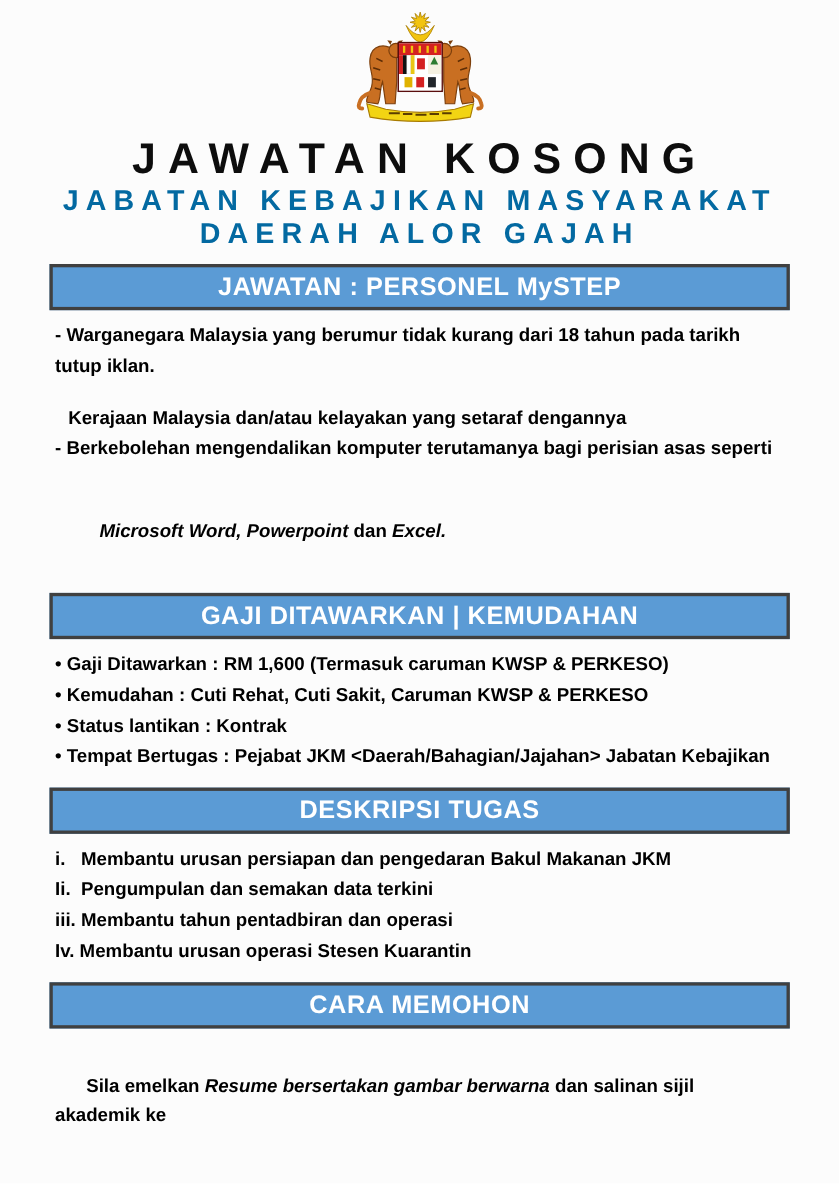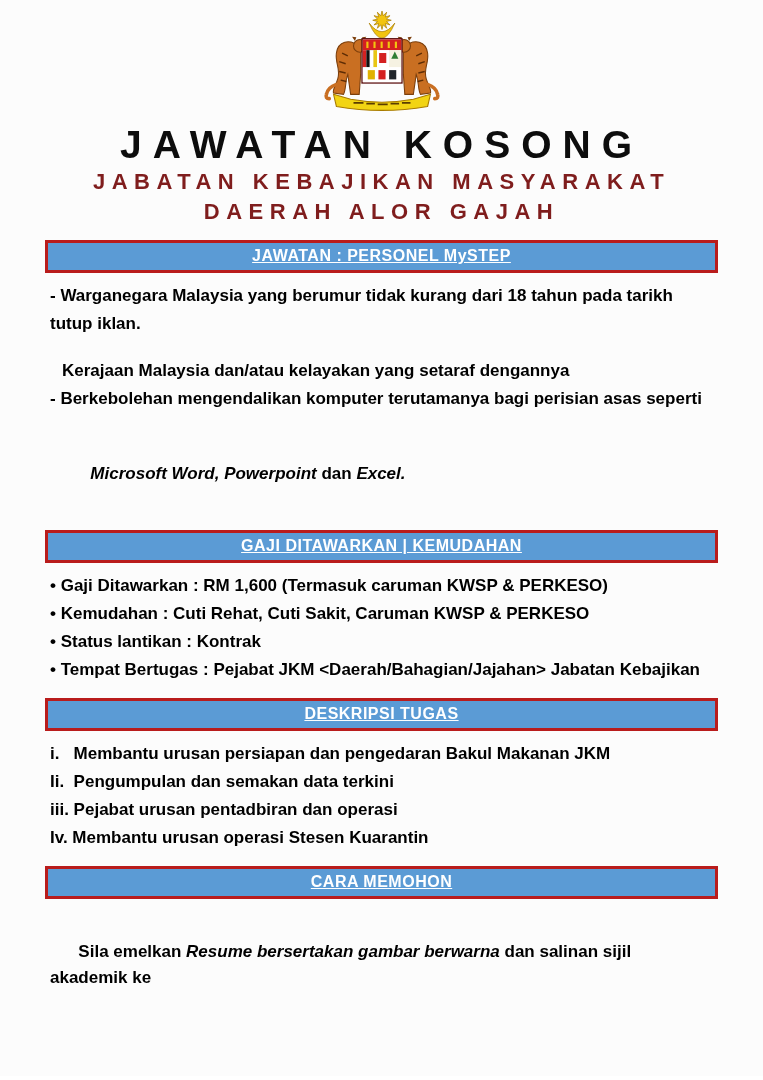--- a/index.html
+++ b/index.html
@@ -18,37 +18,36 @@
     text-align: center;
     font-size: 39px;
     font-weight: bold;
     letter-spacing: 11px;
     color: #0d0d0d;
     line-height: 42px;
   }
   .subtitle {
     margin: 2px 0 0;
     text-align: center;
-    font-size: 22px;
+    font-size: 26px;
     font-weight: bold;
     letter-spacing: 6.5px;
-    color: #7f1d1d;
+    color: #0369a1;
     line-height: 28px;
   }
   .banner {
     margin: 14px 45px 0;
     background: #5b9bd5;
-    border: 3px solid #b91c1c;
+    border: 3px solid #404040;
     color: #ffffff;
     font-weight: bold;
-    font-size: 16px;
+    font-size: 23px;
     letter-spacing: 0.5px;
     text-align: center;
     padding: 4px 0 5px;
-    text-decoration: underline;
   }
   .content { margin: 9px 50px 0; }
   .bline {
     font-size: 17px;
     font-weight: bold;
     line-height: 28px;
     white-space: pre-wrap;
     color: #000000;
   }
   .cont { padding-left: 12px; margin-top: 19px; }
@@ -131,21 +130,21 @@
     <div class="bline">• Gaji Ditawarkan : RM 1,600 (Termasuk caruman KWSP &amp; PERKESO)</div>
     <div class="bline">• Kemudahan : Cuti Rehat, Cuti Sakit, Caruman KWSP &amp; PERKESO</div>
     <div class="bline">• Status lantikan : Kontrak</div>
     <div class="bline">• Tempat Bertugas : Pejabat JKM &lt;Daerah/Bahagian/Jajahan&gt; Jabatan Kebajikan</div>
   </div>
 
   <div class="banner">DESKRIPSI TUGAS</div>
   <div class="content">
     <div class="bline">i.   Membantu urusan persiapan dan pengedaran Bakul Makanan JKM</div>
     <div class="bline">Ii.  Pengumpulan dan semakan data terkini</div>
-    <div class="bline">iii. Pejabat urusan pentadbiran dan operasi</div>
+    <div class="bline">iii. Membantu tahun pentadbiran dan operasi</div>
     <div class="bline">Iv. Membantu urusan operasi Stesen Kuarantin</div>
   </div>
 
   <div class="banner">CARA MEMOHON</div>
   <div class="content cara-block">
     <div class="bline">
       <span>Sila emelkan </span><span class="italic">Resume bersertakan gambar berwarna</span><span> dan salinan sijil akademik ke</span>
     </div>
     <div class="bline email-line">
       

